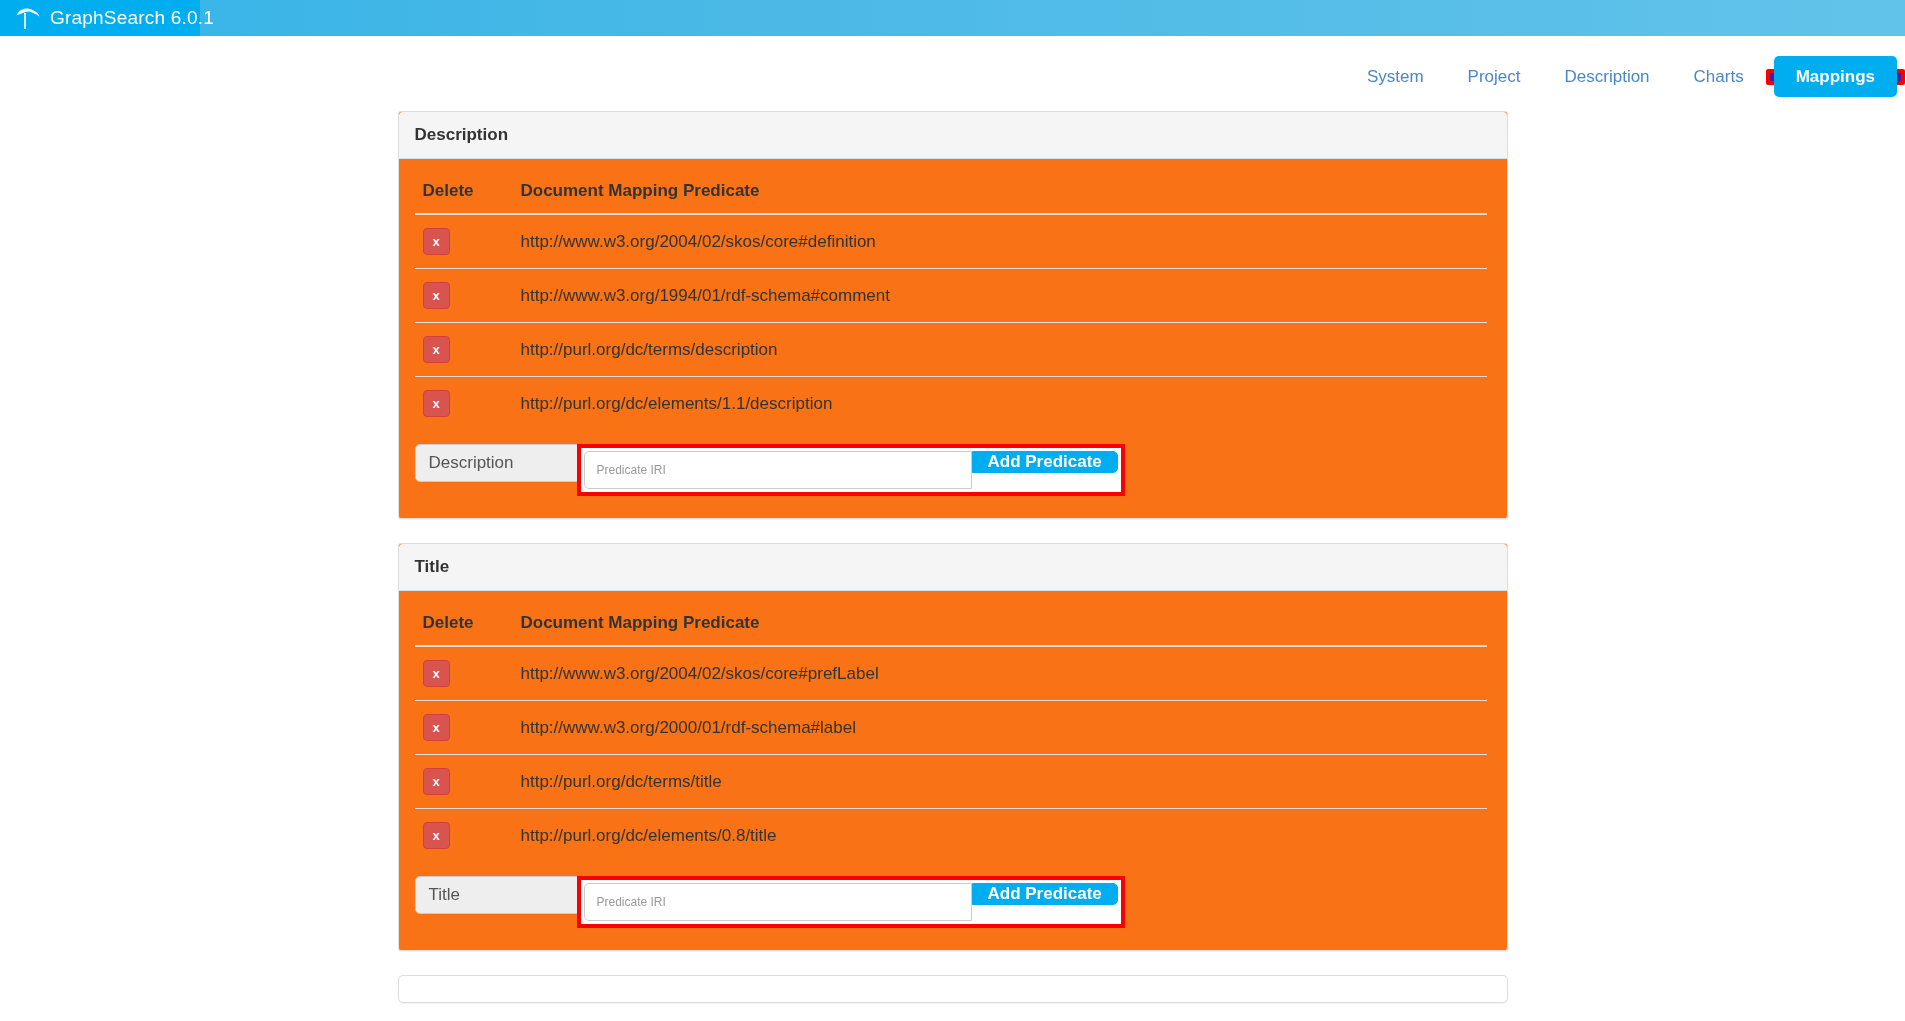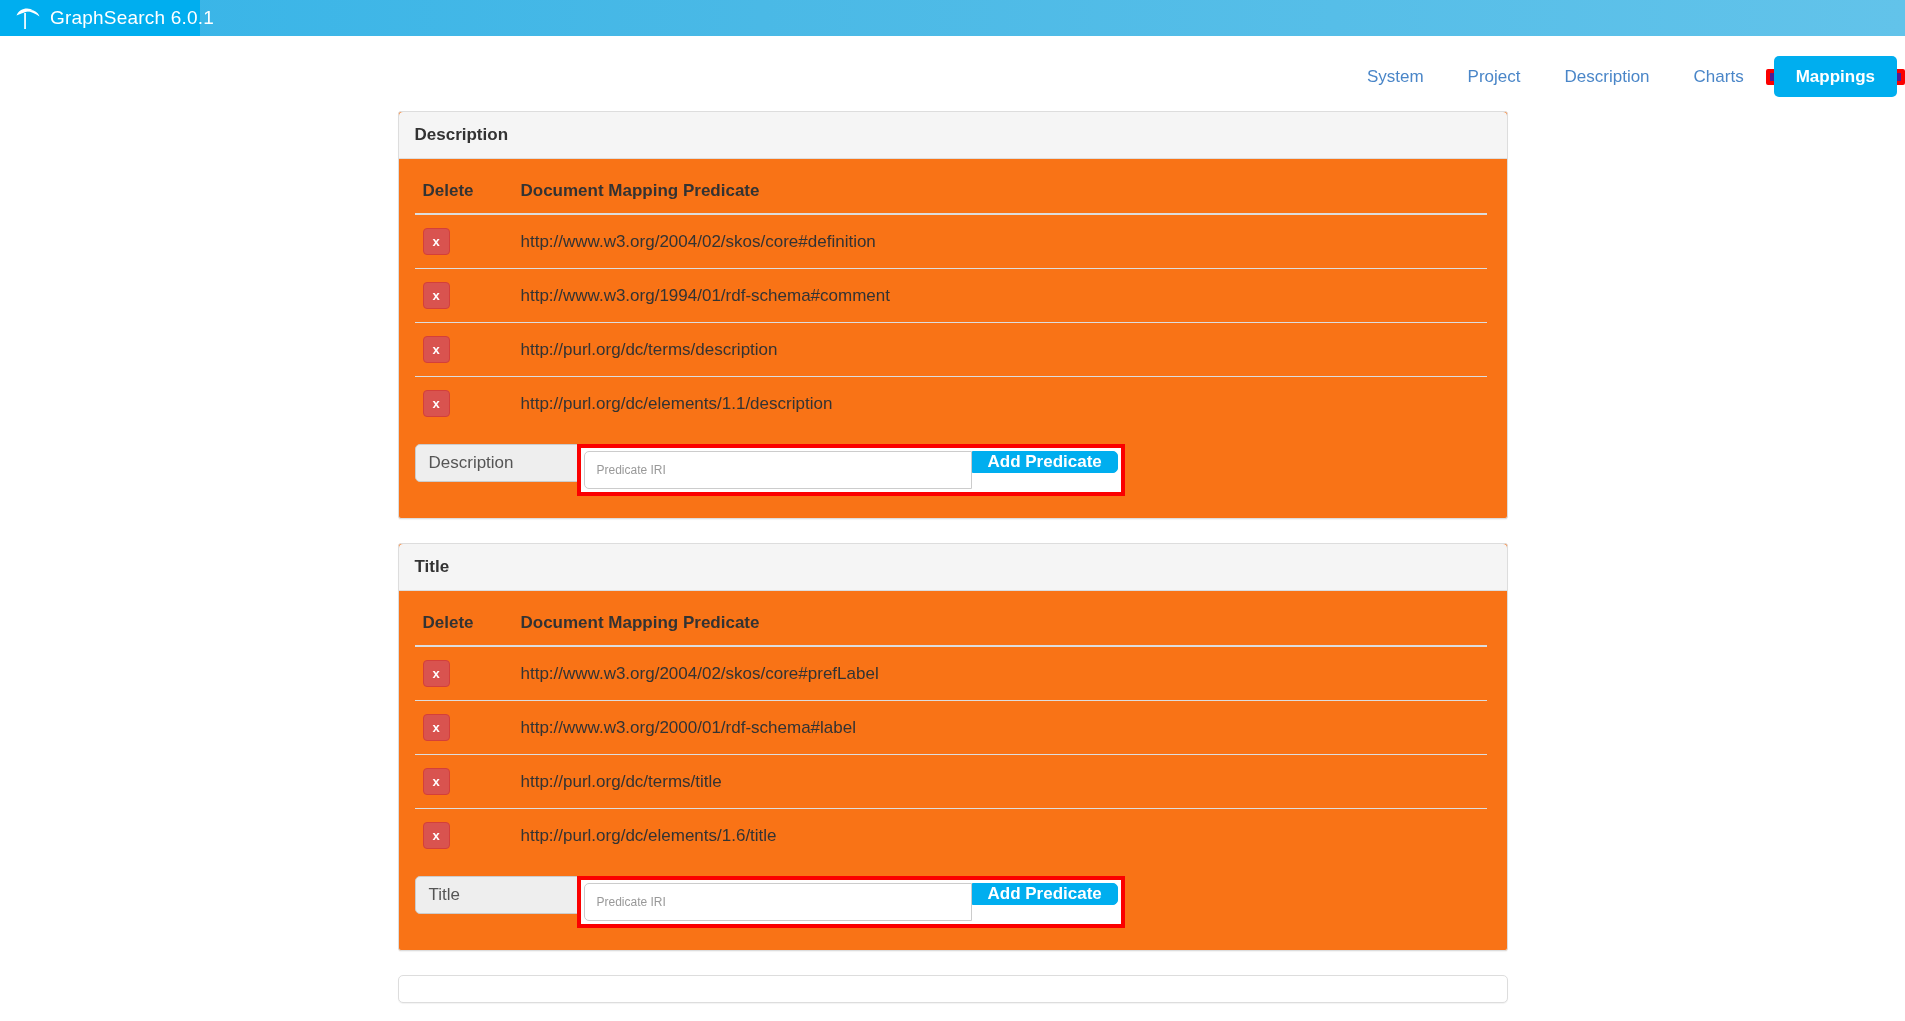--- a/index.html
+++ b/index.html
@@ -316,21 +316,21 @@
           <tr>
             <td class="col-delete">
               <span class="btn-delete">x</span>
             </td>
             <td>http://purl.org/dc/terms/title</td>
           </tr>
           <tr>
             <td class="col-delete">
               <span class="btn-delete">x</span>
             </td>
-            <td>http://purl.org/dc/elements/1.6/title</td>
+            <td>http://purl.org/dc/elements/0.8/title</td>
           </tr>
         </tbody>
       </table>
 
       <div class="addrow">
         <div class="input-group">
           <span class="ig-addon">Title</span>
           <span class="ig-hl">
             <input class="ig-input" type="text" placeholder="Predicate IRI" style="">
             <button class="btn-add">Add Predicate</button>

